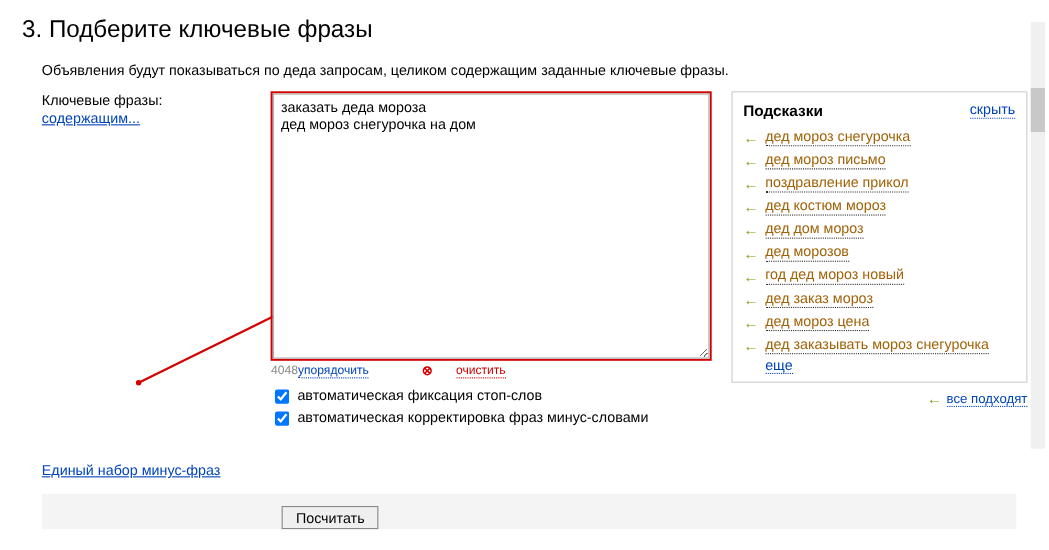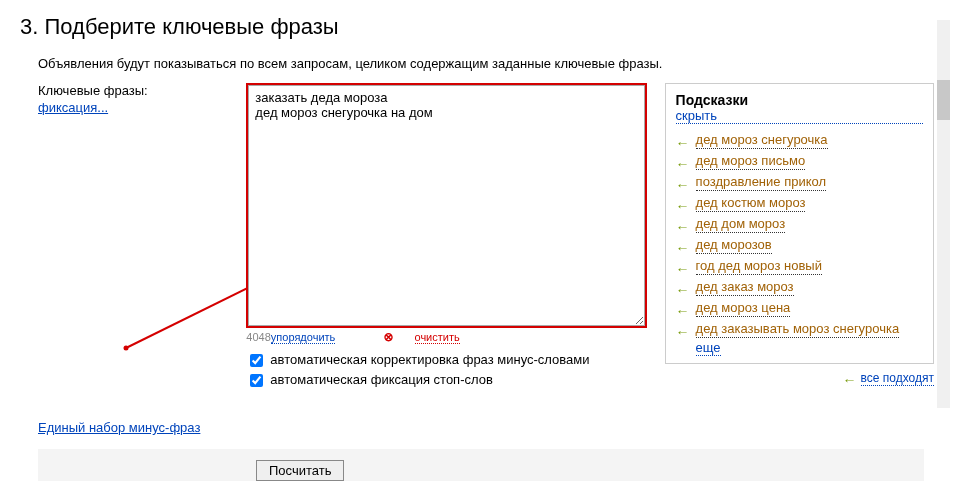--- a/index.html
+++ b/index.html
@@ -99,22 +99,22 @@
     margin-left: 18px;
     border: 1px solid #ccc;
     padding: 8px 10px;
     position: relative;
     font-size: 13px;
     min-height: 232px;
   }
   .hints-header {
     display: flex;
     justify-content: space-between;
+    align-items: center;
     margin-bottom: 8px;
-    flex-direction: column;
   }
   .hints-title {
     font-weight: bold;
     font-size: 14px;
   }
   .hints-list {
     list-style: none;
     margin: 0;
     padding: 0;
   }
@@ -197,26 +197,26 @@
 
 <div class="right-scroll">
   <div class="right-scroll-thumb"></div>
 </div>
 
 <h2 class="section-title">
   <span>3.</span>
   <span>Подберите ключевые фразы</span>
 </h2>
 
-<p class="description">Объявления будут показываться по всем запросам, целиком содержащим заданные ключевые фразы.</p>
+<p class="description">Объявления будут показываться по деда запросам, целиком содержащим заданные ключевые фразы.</p>
 
 <div class="main-row">
   <div class="left-col">
     <div class="left-label">Ключевые фразы:</div>
-    <a class="link">фиксация...</a>
+    <a class="link">содержащим...</a>
 
     <svg class="annotation-arrow" width="155" height="85">
       <defs>
         <marker id="ah" markerWidth="10" markerHeight="10" refX="8" refY="3" orient="auto">
           <path d="M0,0 L0,6 L9,3 z" fill="#d40000"></path>
         </marker>
       </defs>
       <line x1="3" y1="80" x2="145" y2="10" stroke="#d40000" stroke-width="2" marker-end="url(#ah)"></line>
       <circle cx="3" cy="80" r="2.5" fill="#d40000"></circle>
     </svg>
@@ -232,25 +232,25 @@
       <span class="right-actions">
         <a class="dotted">упорядочить</a>
         &nbsp;&nbsp;
         <span class="clear-icon">⊗</span>
         <a class="dotted" style="color:#d40000;border-bottom-color:#d40000">очистить</a>
       </span>
     </div>
     <div class="checkboxes">
       <label>
         <input type="checkbox" checked="" style="">
-        <span>автоматическая корректировка фраз минус-словами</span>
+        <span>автоматическая фиксация стоп-слов</span>
       </label>
       <label>
         <input type="checkbox" checked="" style="">
-        <span>автоматическая фиксация стоп-слов</span>
+        <span>автоматическая корректировка фраз минус-словами</span>
       </label>
     </div>
   </div>
 
   <div style="width:278px; margin-left:18px;">
     <div class="hints-col" style="width:100%; margin-left:0;">
       <div class="hints-header">
         <span class="hints-title">Подсказки</span>
         <a class="dotted">скрыть</a>
       </div>

